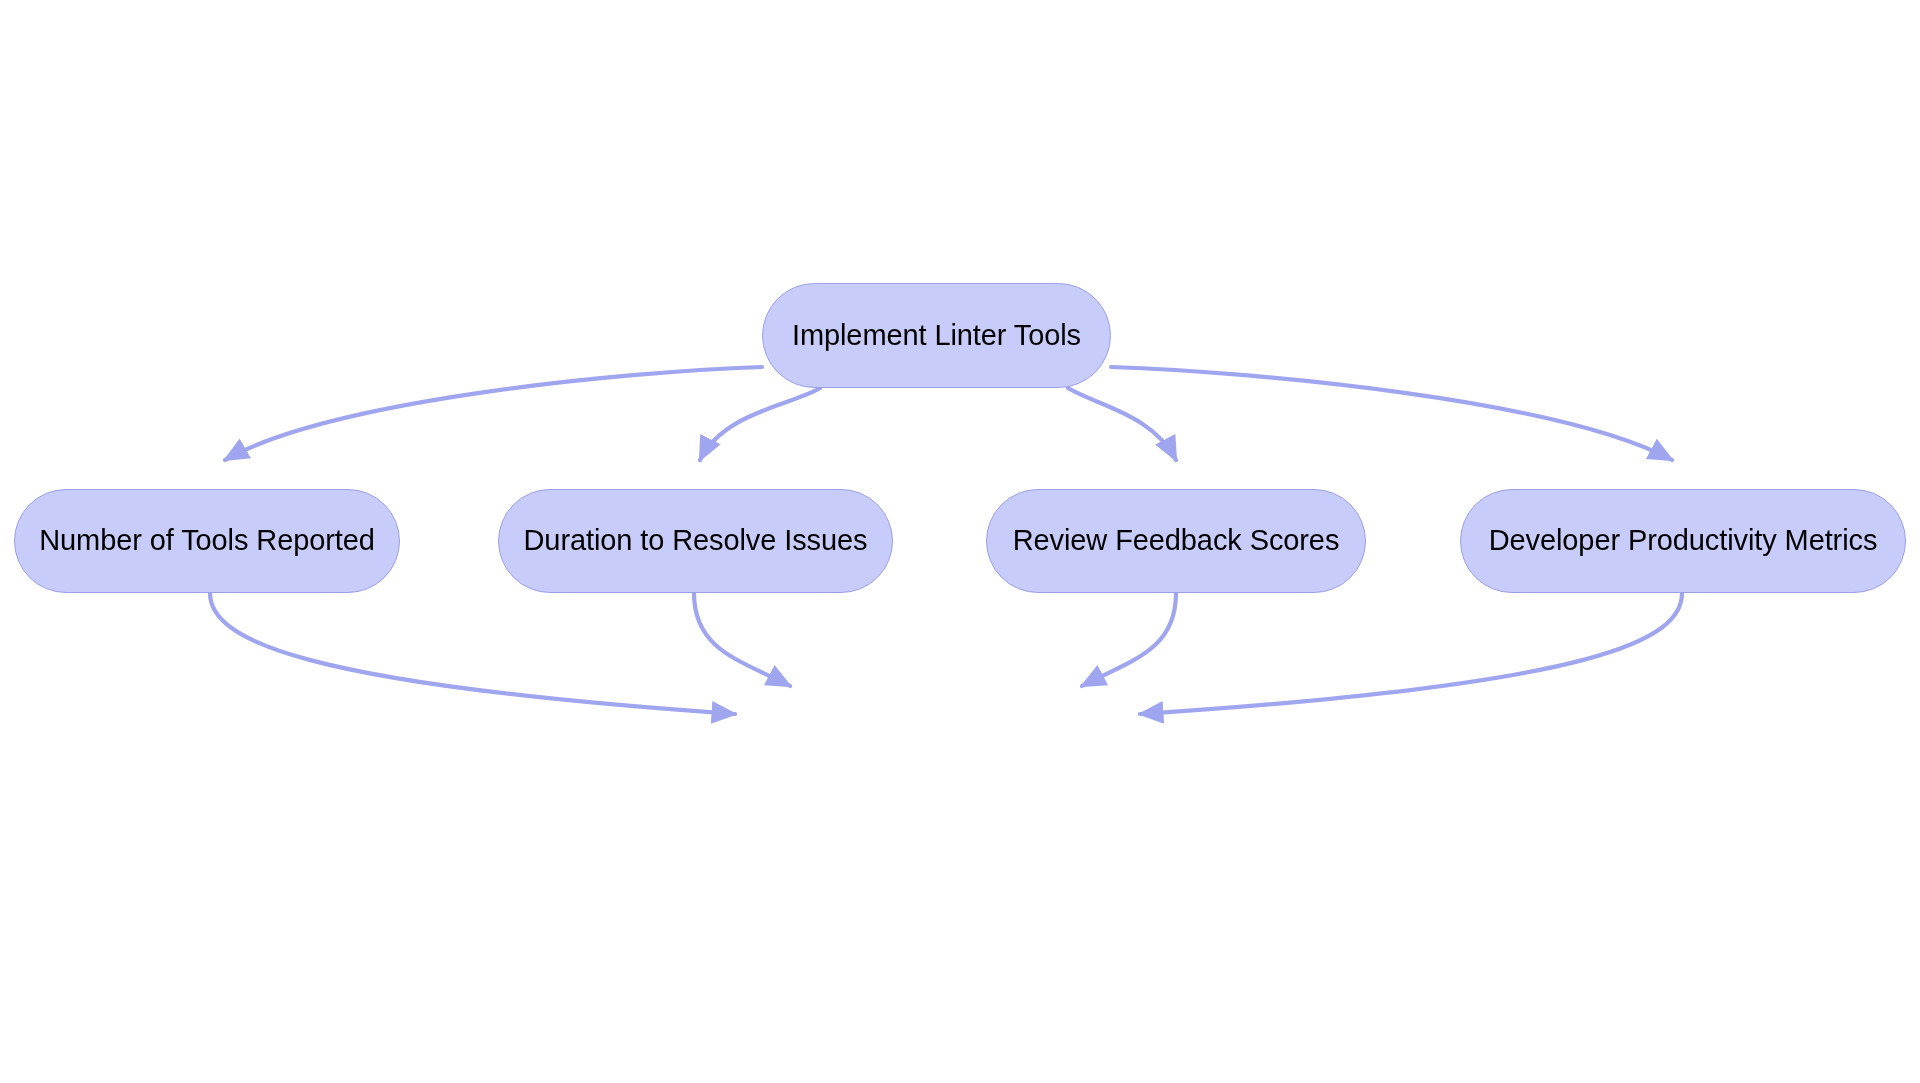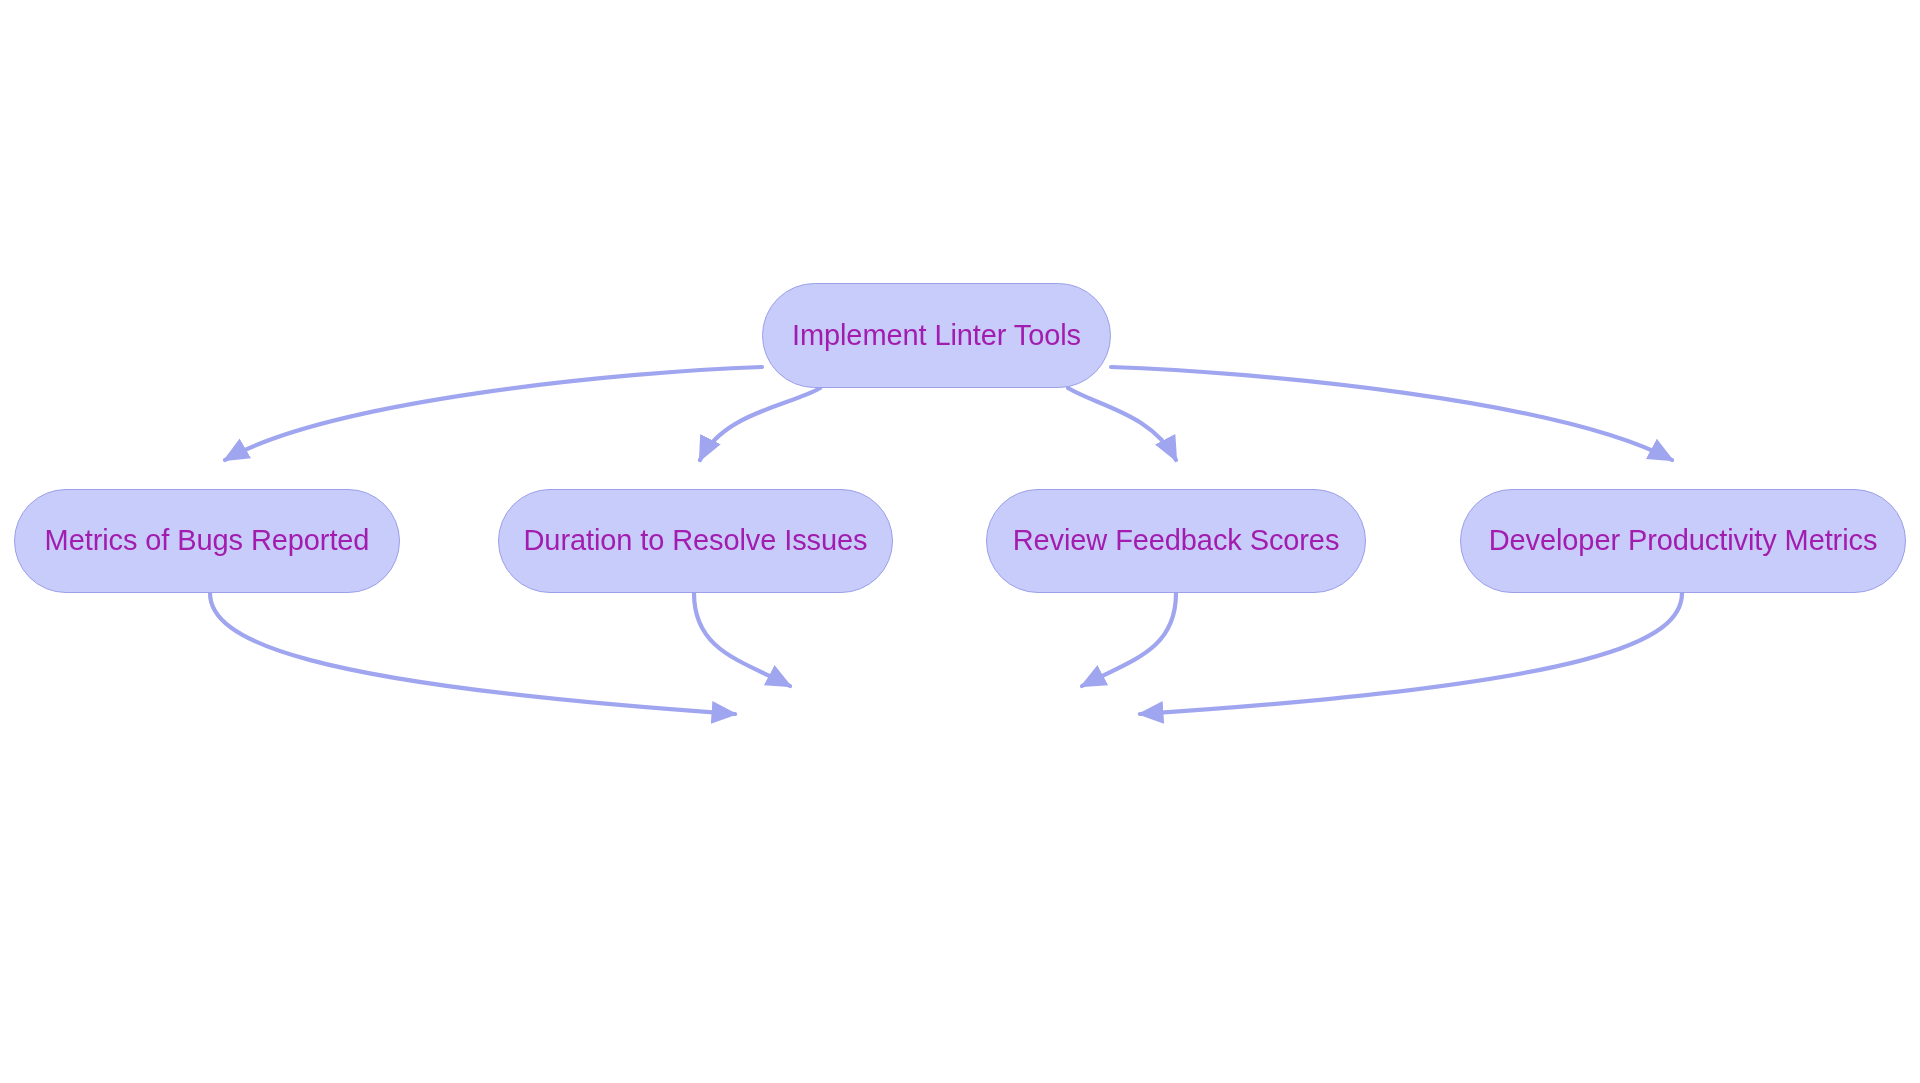--- a/index.html
+++ b/index.html
@@ -35,21 +35,21 @@
     justify-content: center;
     background: #c8ccfa;
     border: 1.6px solid #9ba0e9;
     border-radius: 54px;
     z-index: 2;
   }
   .flow-node .node-label {
     font-family: "Liberation Sans", sans-serif;
     font-size: 29px;
     line-height: 1.15;
-    color: #a21caf;
+    color: #000000;
     white-space: nowrap;
     letter-spacing: -0.1px;
     padding: 0 30px;
     -webkit-font-smoothing: antialiased;
   }
   
   #node-implement-linter-tools { left: 762px;  top: 283px; width: 349px; height: 105px; }
   #node-number-of-bugs-reported { left: 14px;   top: 489px; width: 386px; height: 104px; }
   #node-duration-to-resolve-issues { left: 498px; top: 489px; width: 395px; height: 104px; }
   #node-review-feedback-scores { left: 986px;  top: 489px; width: 380px; height: 104px; }
@@ -86,21 +86,21 @@
 
       <path d="M 1682,593 C 1682,640 1600,684 1140,714" marker-end="url(#arrowhead)"></path>
     </g>
   </svg>
 
   <div class="flow-node" id="node-implement-linter-tools">
     <span class="node-label">Implement Linter Tools</span>
   </div>
 
   <div class="flow-node" id="node-number-of-bugs-reported">
-    <span class="node-label">Metrics of Bugs Reported</span>
+    <span class="node-label">Number of Tools Reported</span>
   </div>
 
   <div class="flow-node" id="node-review-feedback-scores">
     <span class="node-label">Review Feedback Scores</span>
   </div>
 
   <div class="flow-node" id="node-duration-to-resolve-issues">
     <span class="node-label">Duration to Resolve Issues</span>
   </div>
 

